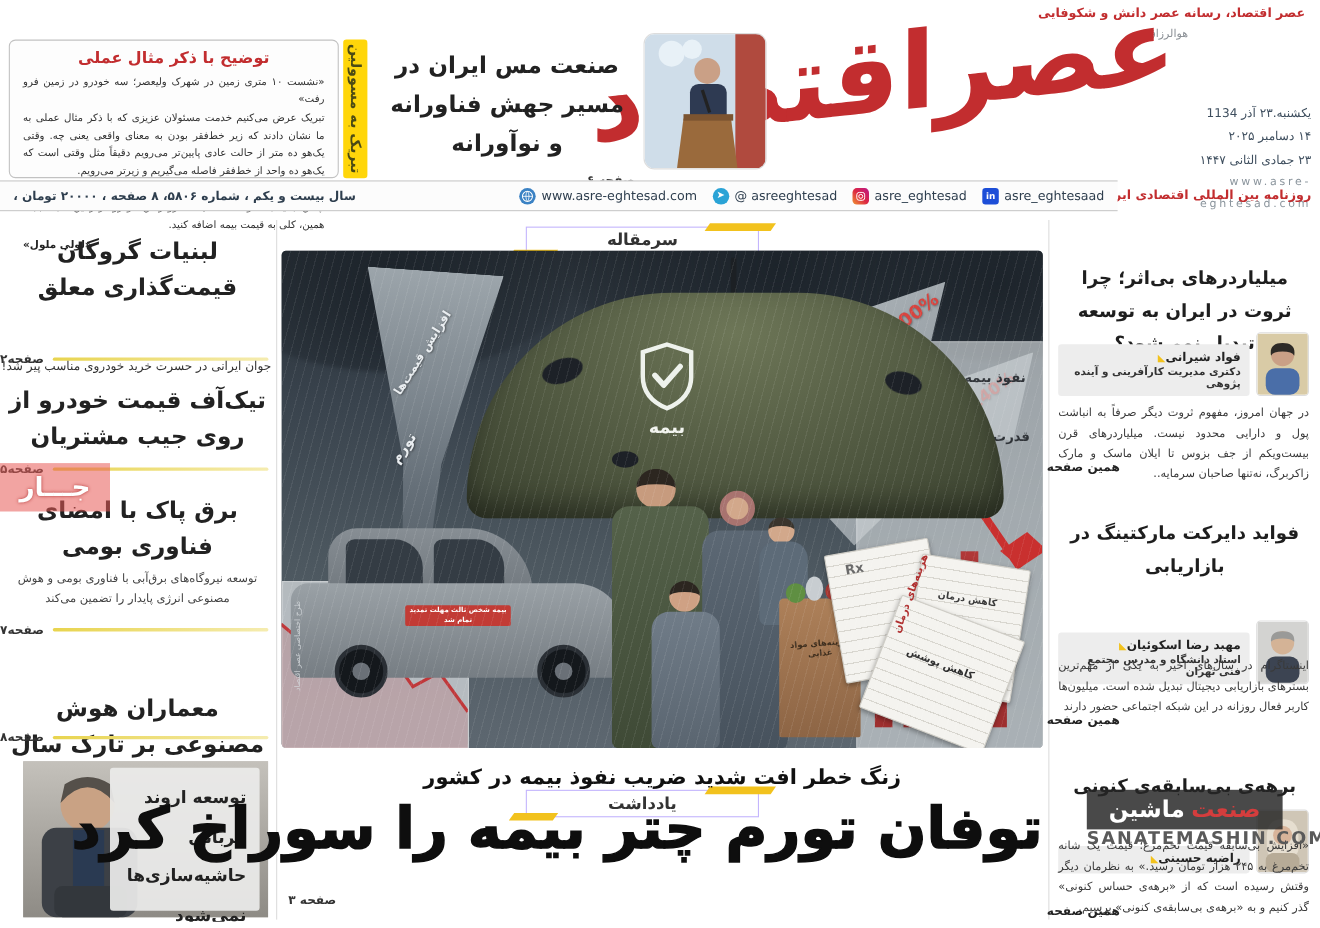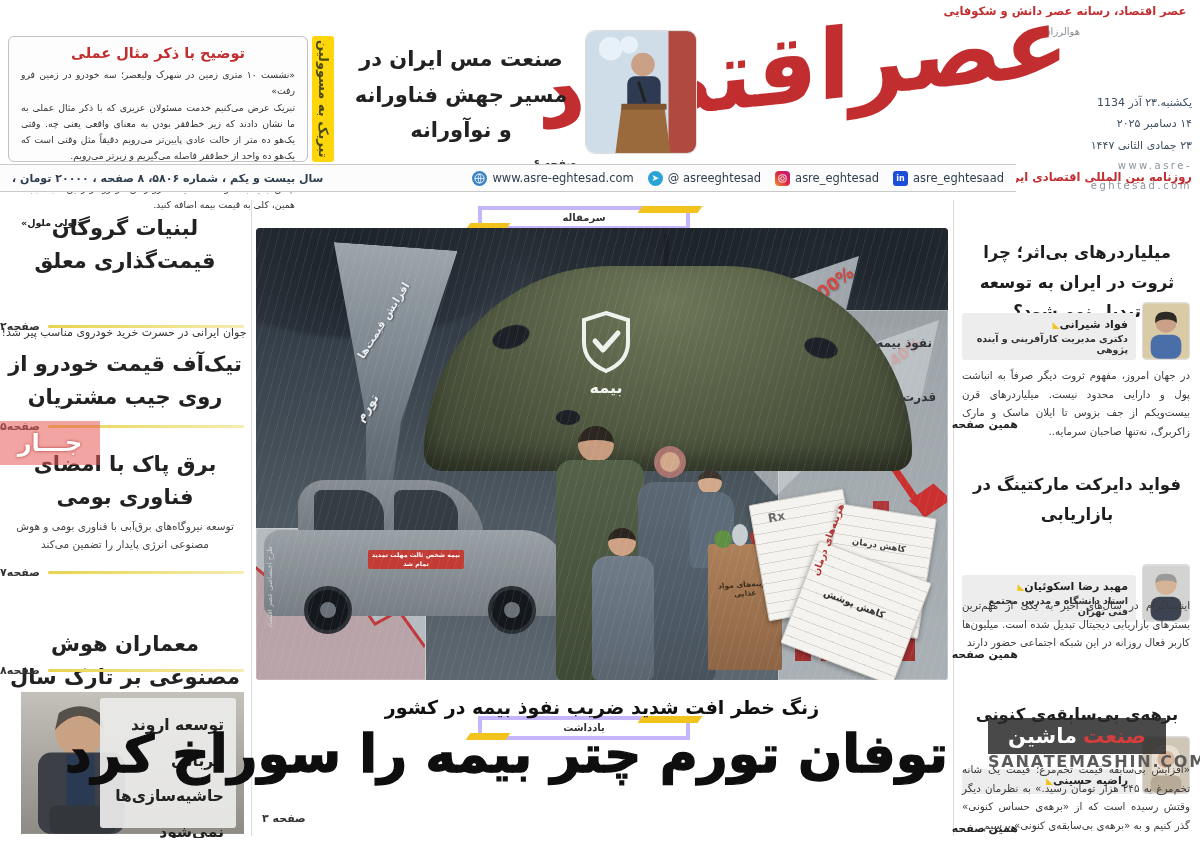--- a/index.html
+++ b/index.html
@@ -45,22 +45,22 @@
   
   .vline { width:1px; background:#ddd; }
   .lc-head { font-size:21px; font-weight:bold; color:#222; line-height:1.55; text-align:center; }
   .lc-kicker { font-size:11px; color:#333; text-align:center; }
   .lc-sub { font-size:10.5px; color:#444; text-align:center; line-height:1.7; }
   .pagerule { display:flex; align-items:center; gap:8px; direction:ltr; }
   .pagerule .line { flex:1; height:3px; border-radius:2px;
                     background:linear-gradient(90deg,#e8d44e,#f5ecb0); }
 
   
-  .tab { position:relative; width:212px; margin:0 auto; background:#fff; border:4px solid #c4b5fd;
-         text-align:center; font-size:10px; font-weight:bold; color:#333; padding:2px 0 3px; }
+  .tab { position:relative; width:212px; margin:0 auto; background:#fff; border:1px solid #c4b5fd;
+         text-align:center; font-size:15px; font-weight:bold; color:#333; padding:2px 0 3px; }
   .tab::before { content:""; position:absolute; right:-14px; top:-4px; width:60px; height:7px;
                  background:#f2c21d; transform:skewX(-35deg); }
   .tab::after { content:""; position:absolute; left:-14px; bottom:-4px; width:40px; height:7px;
                 background:#f2c21d; transform:skewX(-35deg); }
   .rc-head { font-size:16.5px; font-weight:bold; color:#1e1e1e; text-align:center; line-height:1.8; }
   .author-row { display:flex; align-items:flex-end; gap:6px; direction:ltr; }
   .author-box { background:#ededed; border-radius:3px; padding:5px 8px; flex:1; text-align:right; }
   .author-box .nm { font-size:11px; font-weight:bold; color:#222; }
   .author-box .rl { font-size:9.5px; font-weight:bold; color:#333; margin-top:2px; }
   .ytick { color:#f2c21d; font-size:9px; margin-left:3px; }

